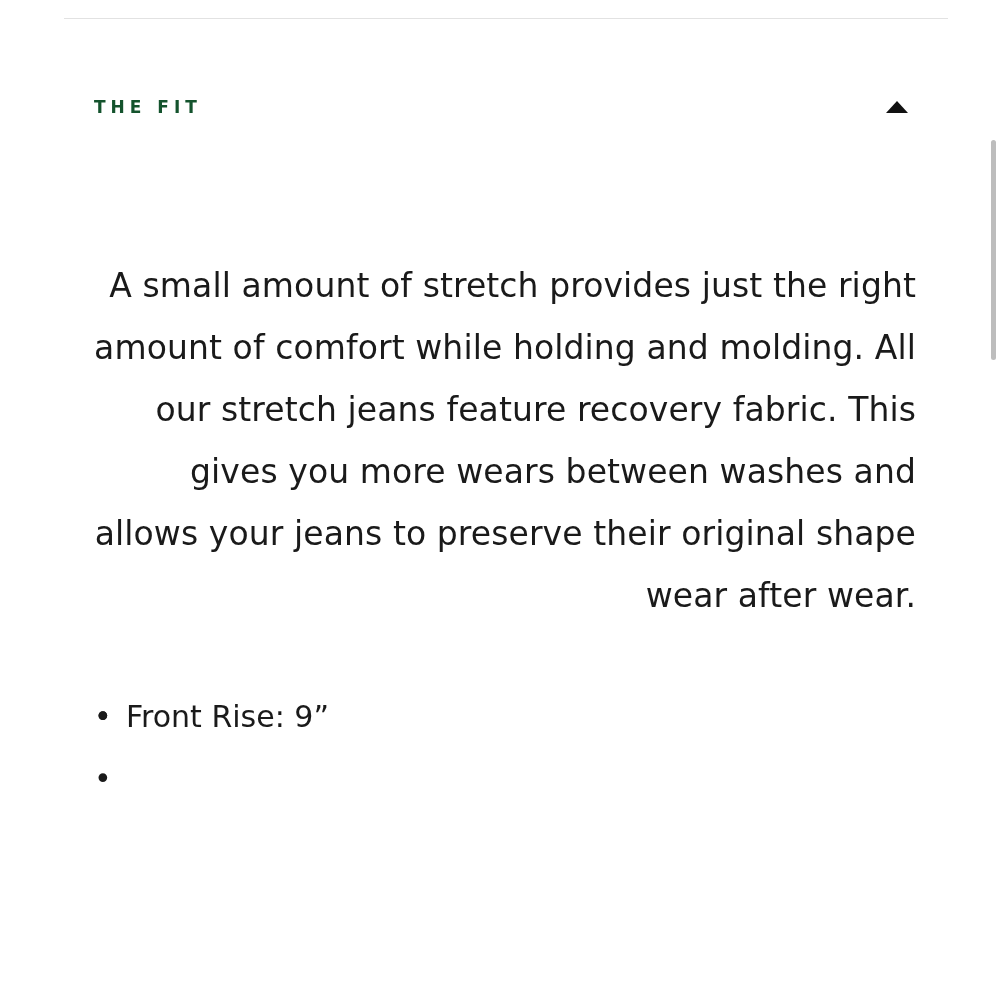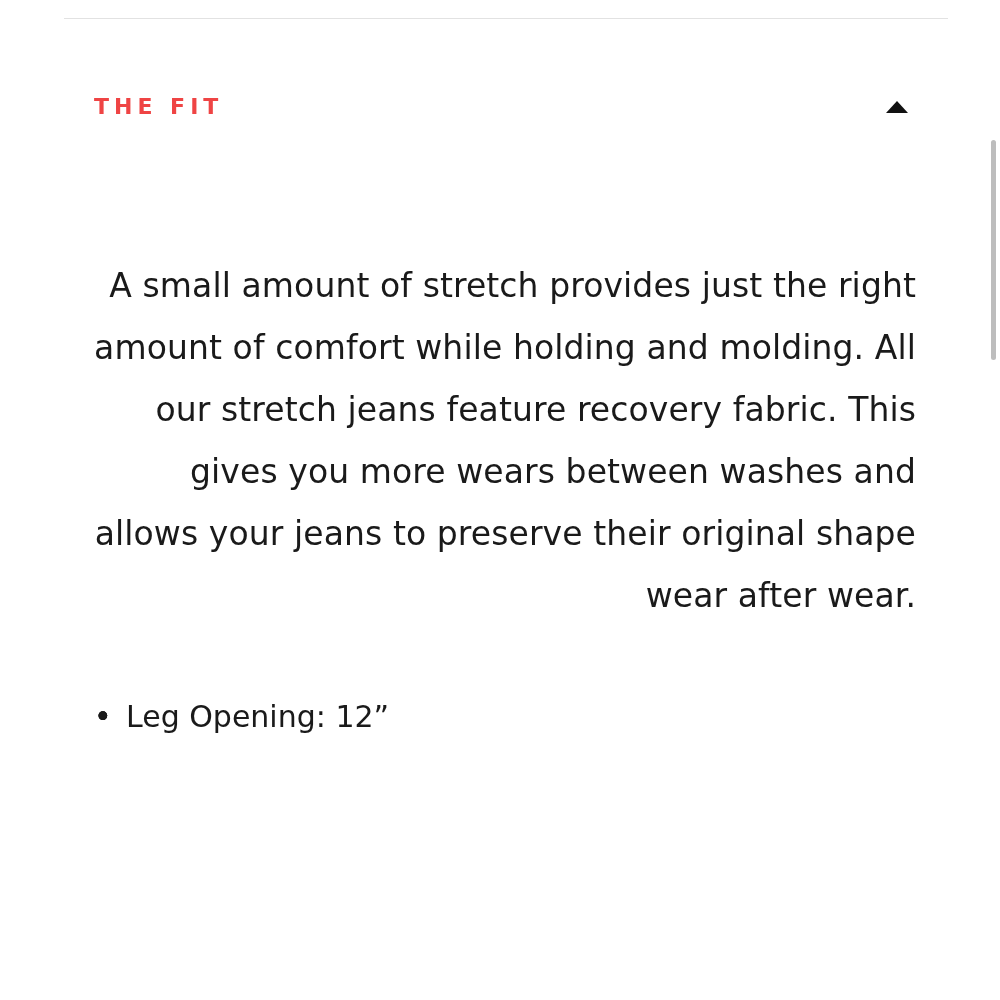--- a/index.html
+++ b/index.html
@@ -39,24 +39,24 @@
     left: 94px;
     width: 816px;
     height: 58px;
     display: flex;
     align-items: center;
     justify-content: space-between;
     cursor: pointer;
   }
 
   .accordion-title {
-    font-size: 22px;
+    font-size: 17px;
     font-weight: 700;
     letter-spacing: 5px;
-    color: #ef4444;
+    color: #14532d;
     line-height: 1;
     font-family: "DejaVu Sans", sans-serif;
   }
 
   .chevron {
     width: 0;
     height: 0;
     border-left: 11px solid transparent;
     border-right: 11px solid transparent;
     border-bottom: 12px solid #111111;
@@ -135,24 +135,24 @@
   </div>
 
   <p class="body-copy">A small amount of stretch provides just the right amount of comfort while holding and molding. All our stretch jeans feature recovery fabric. This gives you more wears between washes and allows your jeans to preserve their original shape wear after wear.</p>
 
   <ul class="spec-list">
     <li class="spec-item">
       <span class="bullet">•</span>
     </li>
     <li class="spec-item">
       <span class="bullet">•</span>
+      <span>Front Rise: 9”</span>
     </li>
     <li class="spec-item">
       <span class="bullet">•</span>
-      <span>Leg Opening: 12”</span>
     </li>
   </ul>
 
   <div class="scrollbar-track">
     <div class="scrollbar-thumb"></div>
   </div>
 
 </div>
 
 </body></html>

